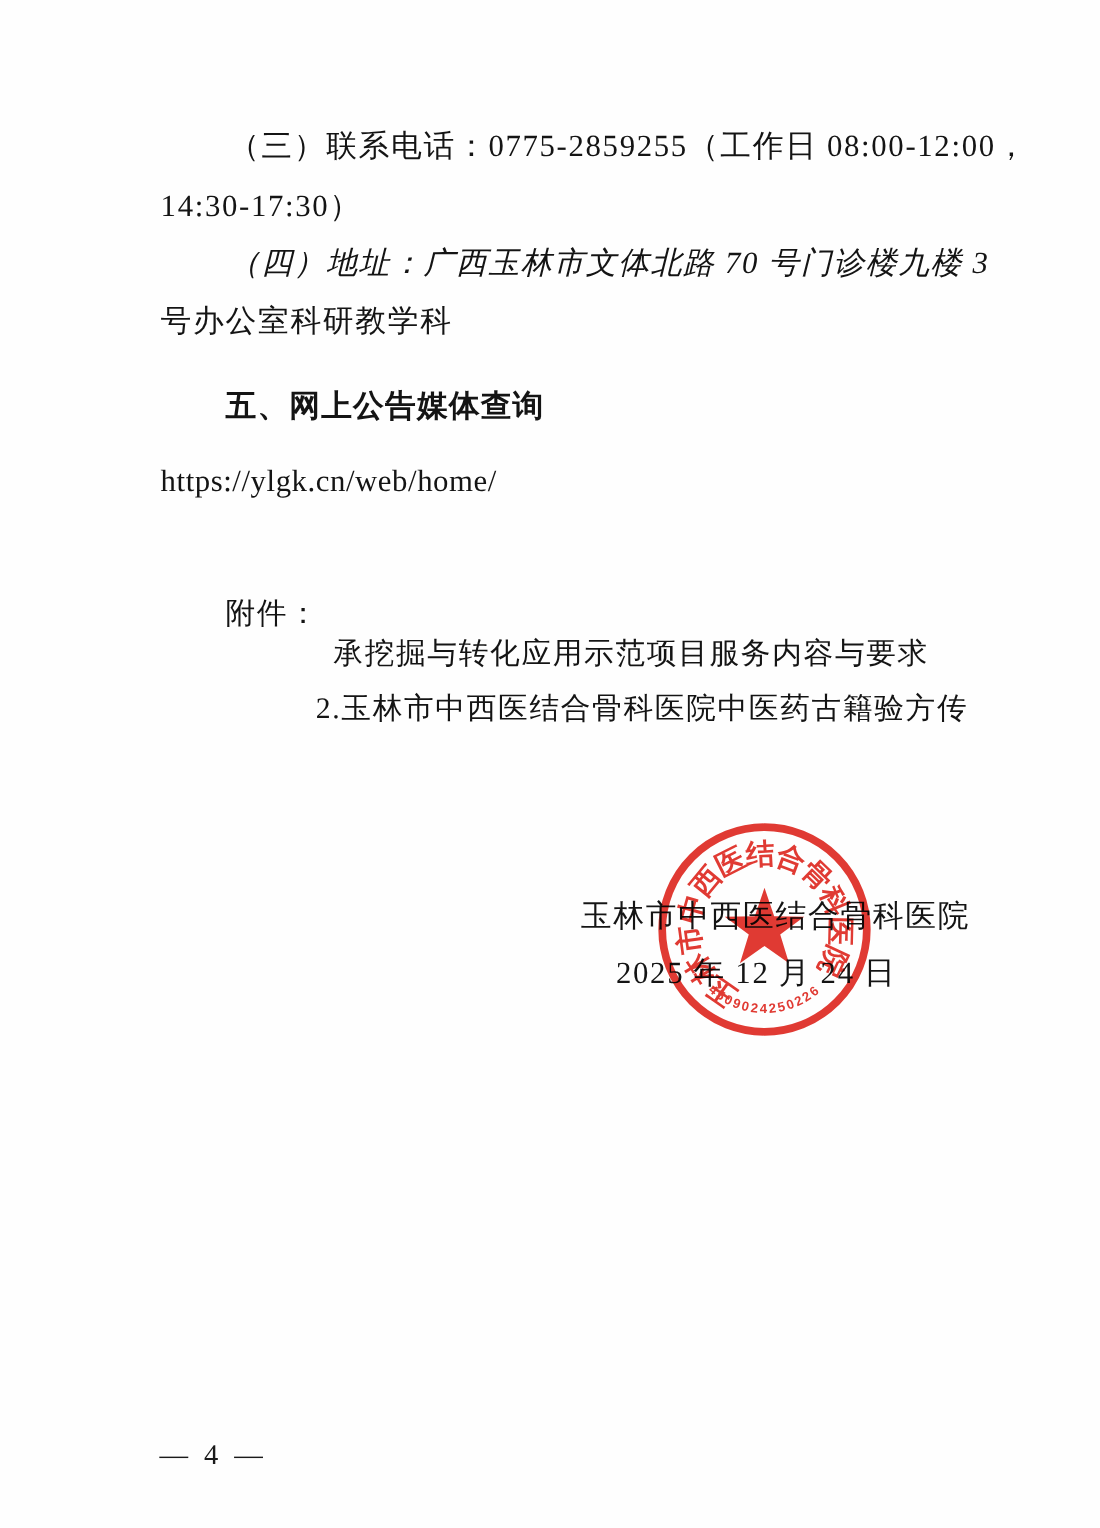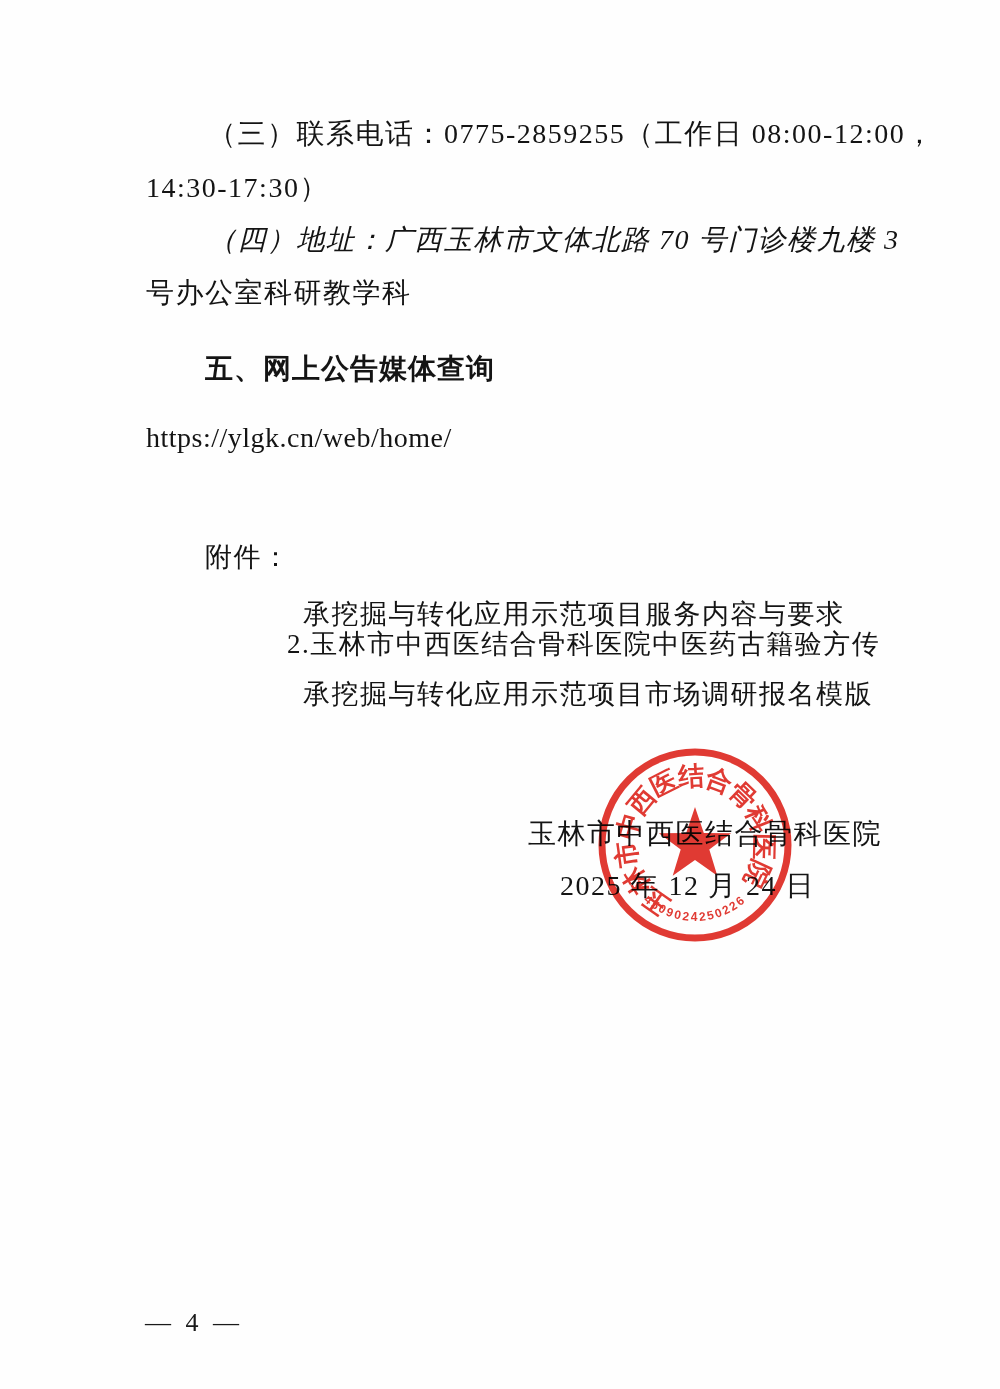--- a/index.html
+++ b/index.html
@@ -77,25 +77,24 @@
   <div class="line" style="left:146px; top:277px;">号办公室科研教学科</div>
 
   <div class="line heading-bold" style="left:205px; top:322px;margin-top:31px;">五、网上公告媒体查询</div>
 
 
   <div class="line url-line" style="left:146px; top:422px;text-align:center;">https://ylgk.cn/web/home/</div>
 
   <div class="line attach-line" style="left:205px; top:528px;margin-top:13px;">附件：</div>
 
 
-  <div class="line attach-line" style="left:303px; top:578px;margin-top:20px;">承挖掘与转化应用示范项目服务内容与要求</div>
+  <div class="line attach-line" style="left:303px; top:578px;">承挖掘与转化应用示范项目服务内容与要求</div>
 
   <div class="line attach-line" style="left:287px; top:628px;">2.玉林市中西医结合骨科医院中医药古籍验方传</div>
 
-  <div class="line attach-line" style="left:303px; top:678px;">承挖掘与转化应用示范项目市场调研报名模版</div>
 
   <div class="line sig-line" style="left:528px; top:818px;">玉林市中西医结合骨科医院</div>
 
   <div class="line sig-line" style="left:560px; top:870px;">2025 年 12 月 24 日</div>
 
   <div class="seal">
     <svg viewBox="0 0 200 200">
       <circle cx="100" cy="100" r="93" fill="none" stroke-width="7" stroke="#df2b23"></circle>
       <g fill="#df2b23">
           <text x="100" y="40" text-anchor="middle" class="seal-ring-char" transform="rotate(-145 100 100)">玉</text>

